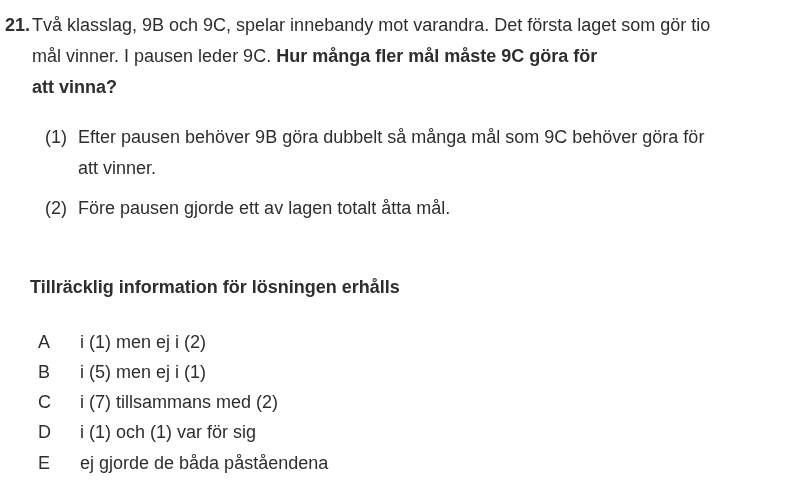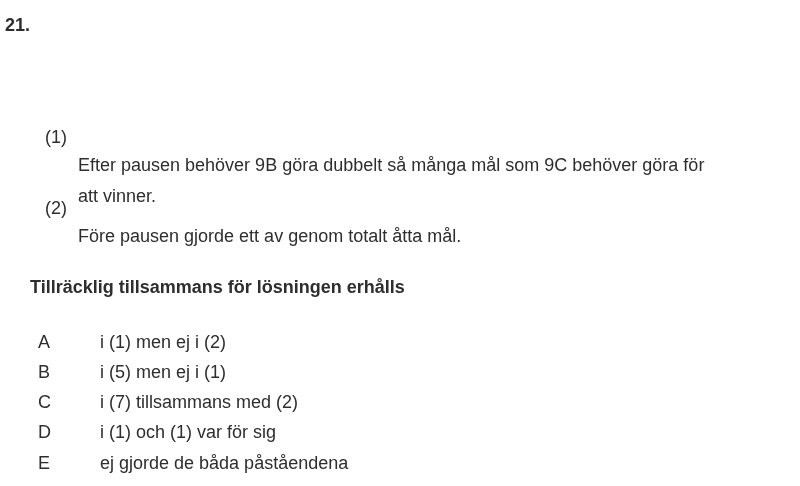--- a/index.html
+++ b/index.html
@@ -37,21 +37,21 @@
     display: flex;
     line-height: 31px;
     width: 750px;
   }
   .statement-1 { top: 122px; }
   .statement-2 { top: 193px; }
   .stmt-marker {
     width: 33px;
     flex-shrink: 0;
   }
-  .stmt-body { flex: 1; margin-top: 28px; }
+  .stmt-body { flex: 1; }
 
   
   .sufficiency-heading {
     position: absolute;
     top: 276px;
     left: 30px;
     font-weight: bold;
     line-height: 22px;
   }
 
@@ -65,47 +65,54 @@
   .option-row {
     display: flex;
     height: 30px;
     line-height: 30px;
   }
   .option-row:last-child { margin-top: 1px; }
   .opt-letter {
     width: 42px;
     flex-shrink: 0;
   }
-  .opt-text { flex: 1; margin-left: 20px; }
+  .opt-text { flex: 1; }
 </style>
 </head>
 <body style="color: rgb(46, 46, 46); background: rgb(255, 255, 255);">
 
 <div class="question">
   <div class="q-number">21.</div>
   <div class="q-body">
+    <div>
+      <span>Två klasslag, 9B och 9C, spelar innebandy mot varandra. Det första laget som gör tio</span>
+    </div>
+    <div>
+      <span>mål vinner. I pausen leder 9C. </span><span class="bold">Hur många fler mål måste 9C göra för</span>
+    </div>
+    <div class="bold">att vinna?</div>
   </div>
 </div>
 
 <div class="statement statement-1">
   <div class="stmt-marker">(1)</div>
   <div class="stmt-body">
     <div>Efter pausen behöver 9B göra dubbelt så många mål som 9C behöver göra för</div>
     <div>att vinner.</div>
   </div>
 </div>
 
 <div class="statement statement-2">
   <div class="stmt-marker">(2)</div>
   <div class="stmt-body">
-    <div>Före pausen gjorde ett av genom totalt åtta mål.</div>
+    <div>Före pausen gjorde ett av lagen totalt åtta mål.</div>
   </div>
 </div>
 
-<div class="sufficiency-heading">Tillräcklig tillsammans för lösningen erhålls</div>
+<div class="sufficiency-heading">Tillräcklig information för lösningen erhålls</div>
 
 <div class="options">
   <div class="option-row">
     <div class="opt-letter">A</div>
     <div class="opt-text">i (1) men ej i (2)</div>
   </div>
   <div class="option-row">
     <div class="opt-letter">B</div>
     <div class="opt-text">i (5) men ej i (1)</div>
   </div>

